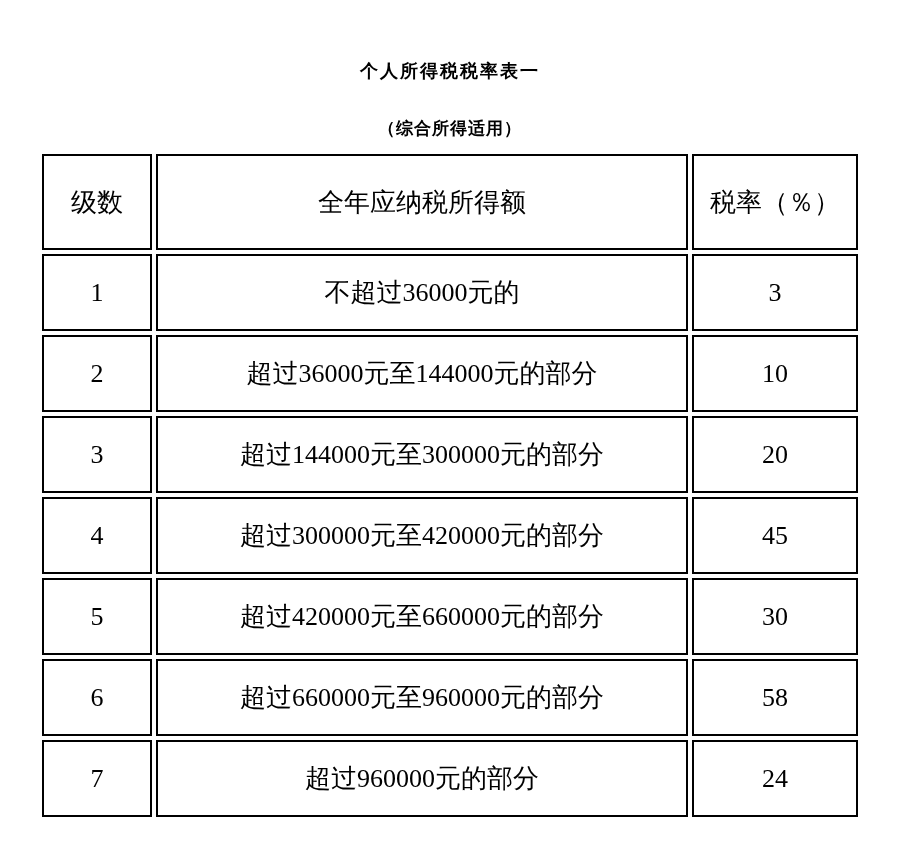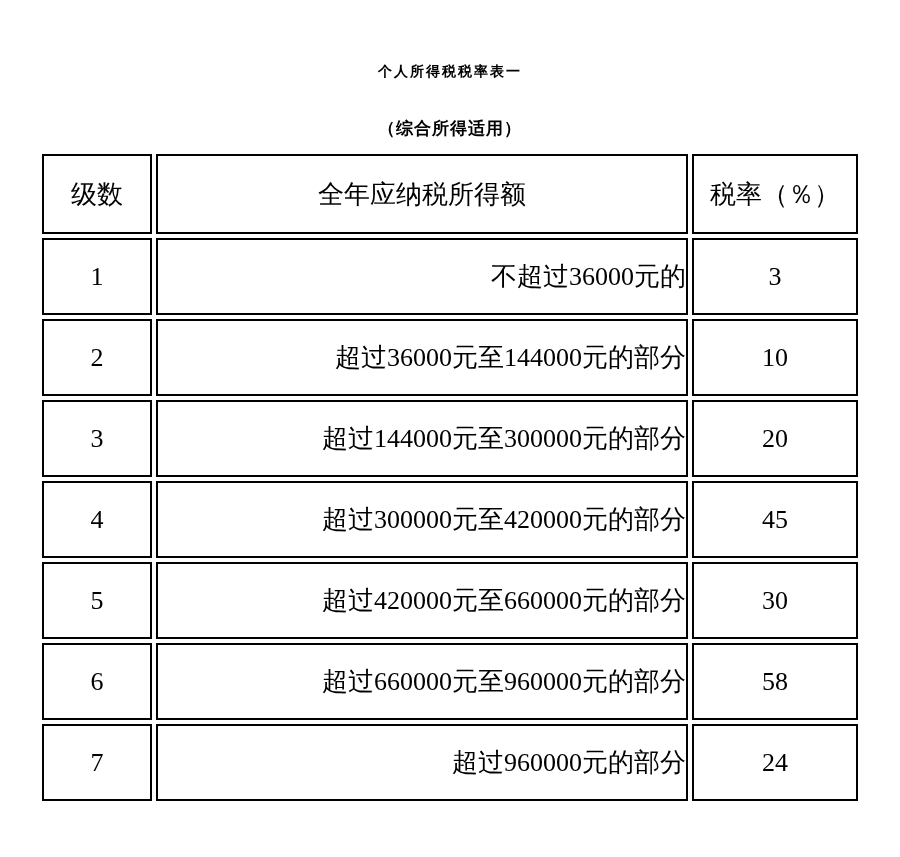--- a/index.html
+++ b/index.html
@@ -14,21 +14,21 @@
     background: #ffffff;
     box-sizing: border-box;
     padding-top: 58px;
     font-family: "Liberation Serif", "DejaVu Serif", serif;
     color: #000000;
   }
   .doc-title {
     margin: 0;
     text-align: center;
     font-family: "Liberation Sans", "DejaVu Sans", sans-serif;
-    font-size: 14px;
+    font-size: 18px;
     font-weight: bold;
     letter-spacing: 2px;
     line-height: 26px;
   }
   .doc-subtitle {
     margin: 34px 0 0 0;
     text-align: center;
     font-family: "Liberation Sans", "DejaVu Sans", sans-serif;
     font-size: 17px;
     font-weight: bold;
@@ -45,31 +45,31 @@
   table.tax-table td, table.tax-table th {
     border: 2px solid #000000;
     background: #ffffff;
     font-weight: normal;
     font-size: 26px;
     vertical-align: middle;
     box-sizing: border-box;
     padding: 0;
   }
   table.tax-table th {
-    height: 80px;
+    height: 96px;
     text-align: center;
   }
   table.tax-table td {
     height: 77px;
   }
   td.c-level, th.c-level {
     text-align: center;
   }
   td.c-income {
-    text-align: right;
+    text-align: center;
     padding-left: 13px;
   }
   td.c-rate, th.c-rate {
     text-align: center;
   }
 </style>
 </head>
 <body>
 
 <div class="page">

